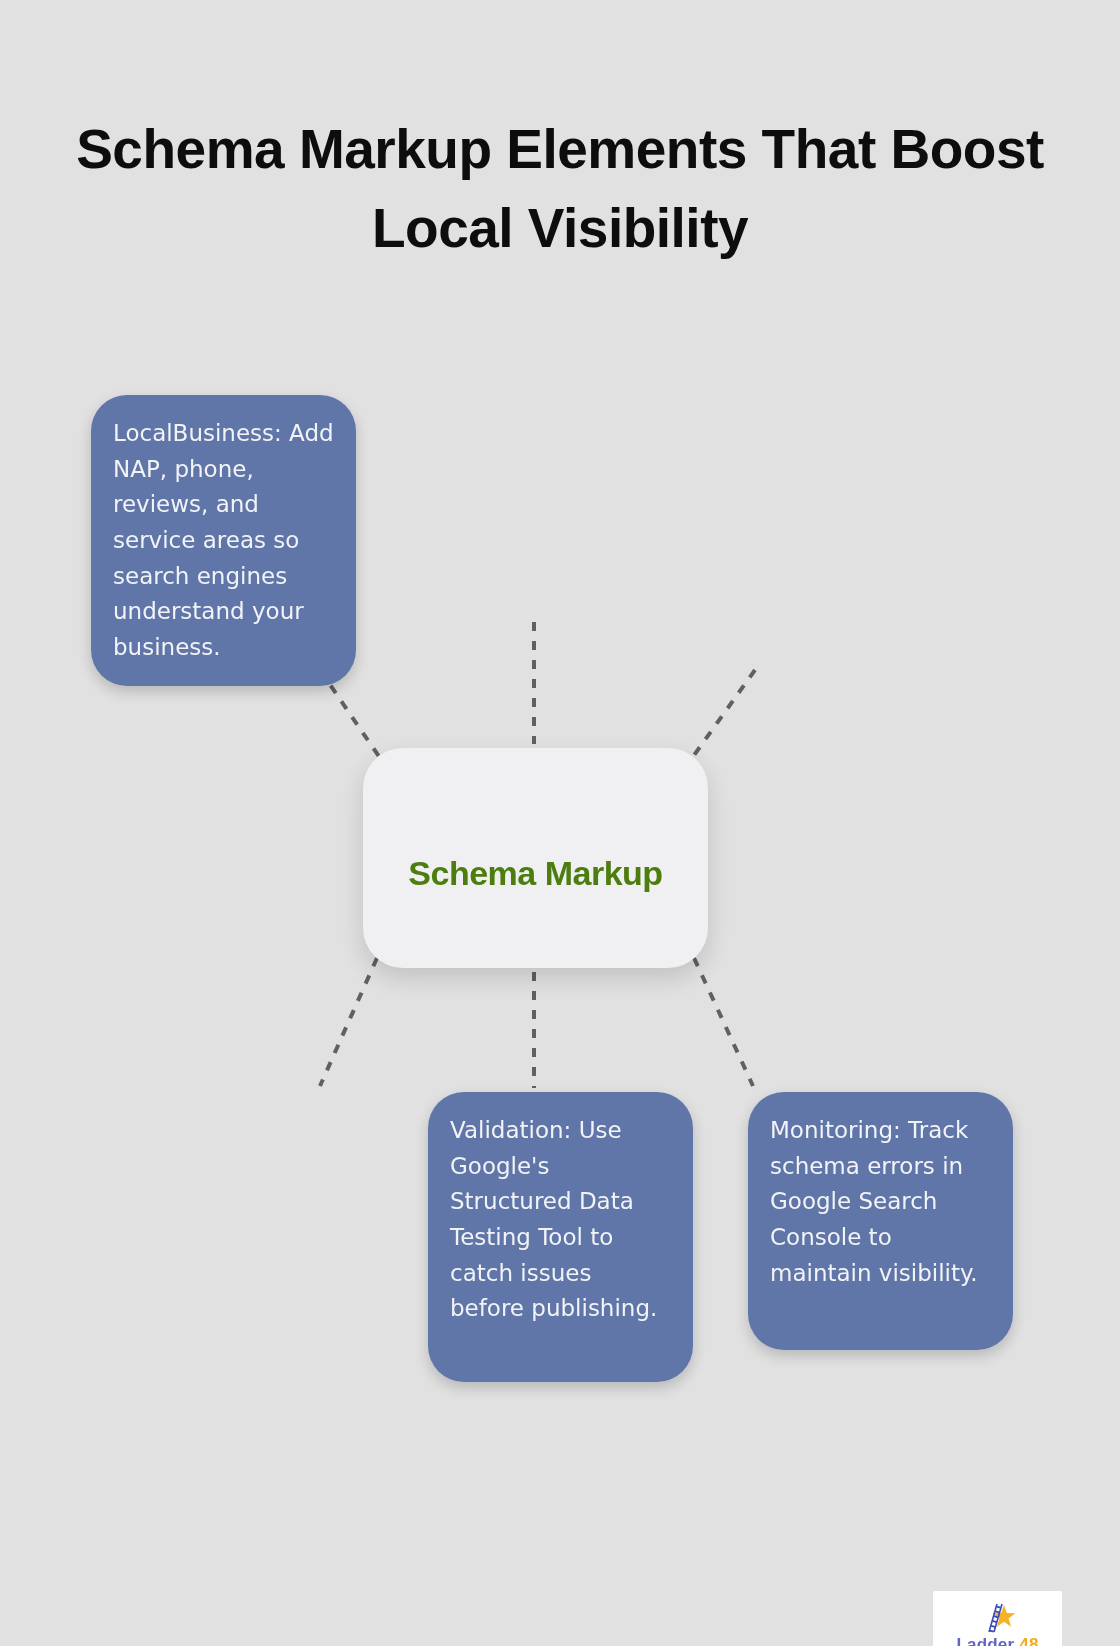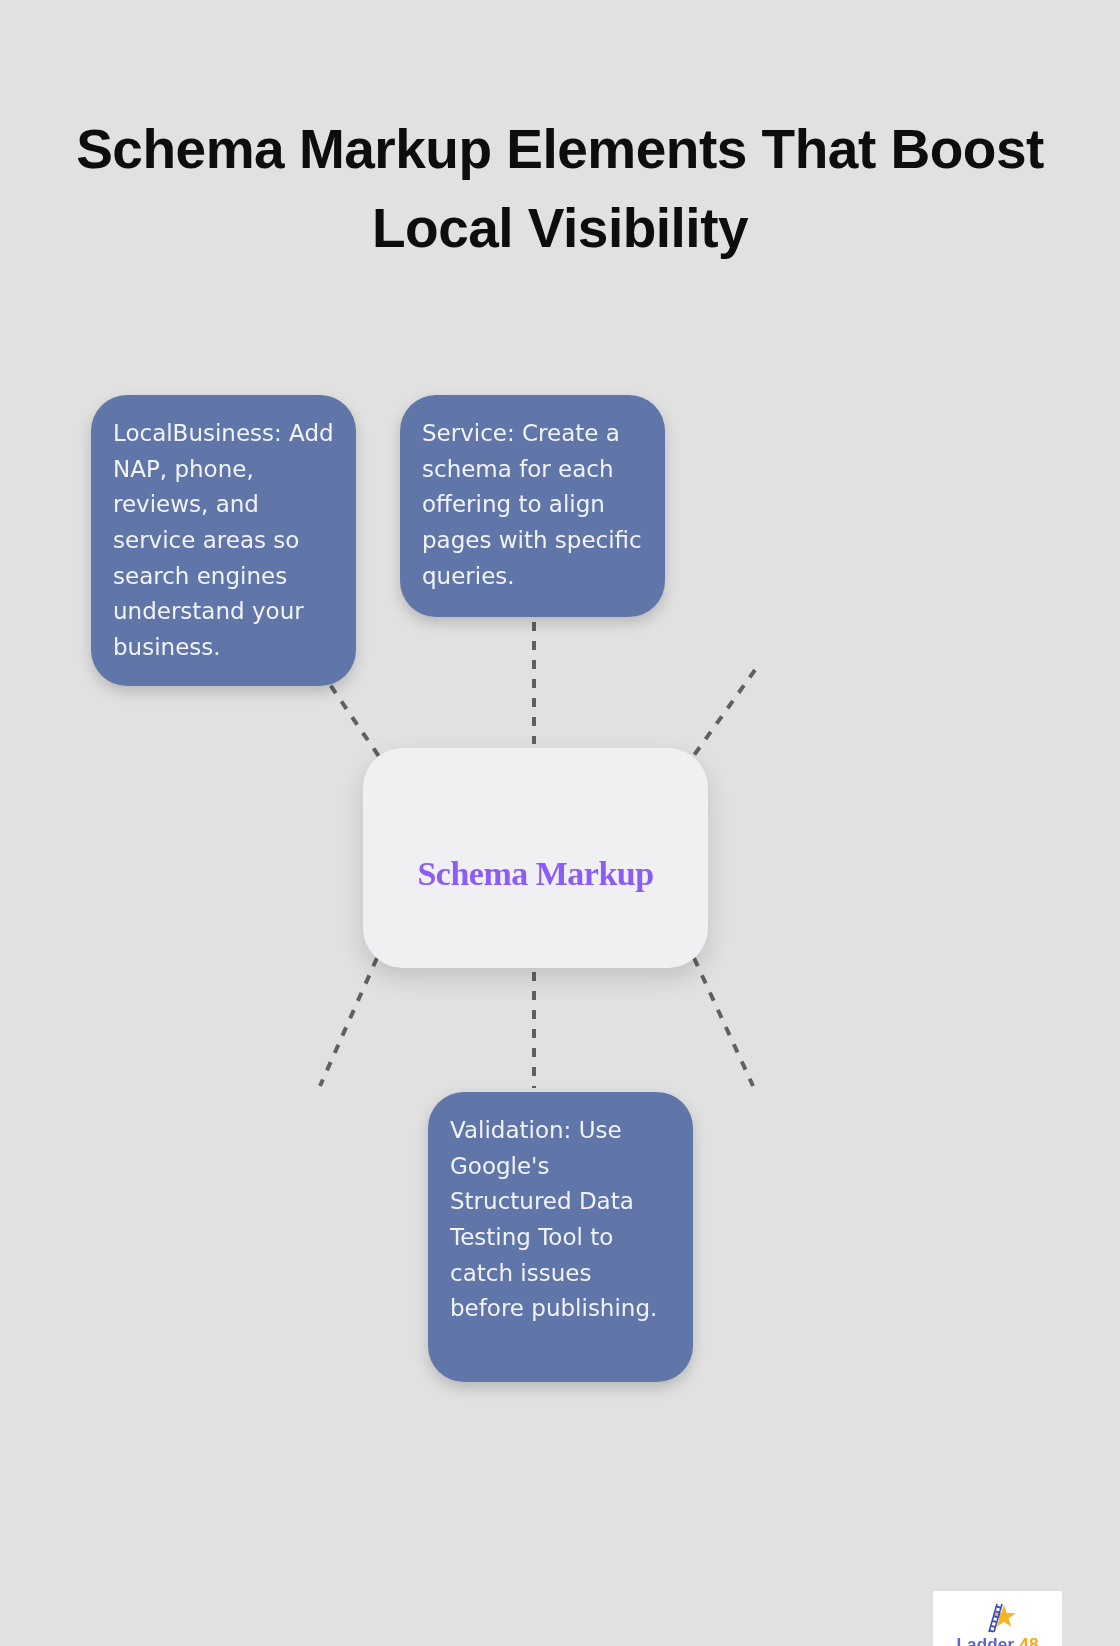--- a/index.html
+++ b/index.html
@@ -65,24 +65,24 @@
     left:363px;top:748px;
     width:345px;height:220px;
     background:#f0f0f2;
     border-radius:40px;
     box-shadow:0 10px 24px rgba(0,0,0,0.14);
     display:flex;
     align-items:center;
     justify-content:center;
   }
   .center-node .label{
-    font-family:Liberation Serif, serif;
+    font-family:Liberation Sans, sans-serif;
     font-weight:700;
     font-size:34px;
-    color:#8b5cf6;
+    color:#4d7c0f;
     letter-spacing:-0.5px;
     margin-top:31px;
   }
   .logo-card{
     position:absolute;
     left:933px;top:1583px;
     width:129px;height:82px;
     background:#ffffff;
     border-radius:2px;
     display:flex;
@@ -123,34 +123,34 @@
     <line x1="755" y1="670" x2="692" y2="758"></line>
     <line x1="377" y1="958" x2="320" y2="1086"></line>
     <line x1="534" y1="972" x2="534" y2="1088"></line>
     <line x1="694" y1="958" x2="753" y2="1086"></line>
   </svg>
 
   <div class="node col-1 row-top h-7">
     <p>LocalBusiness: Add NAP, phone, reviews, and service areas so search engines understand your business.</p>
   </div>
 
-  <div class="node col-2 row-top h-5">
-    <p>Service: Create a schema for each offering to align pages with specific queries.</p>
-  </div>
 
 
   <div class="center-node">
     <span class="label">Schema Markup</span>
   </div>
 
 
   <div class="node col-2 row-bottom h-7">
     <p>Validation: Use Google's Structured Data Testing Tool to catch issues before publishing.</p>
   </div>
 
+  <div class="node col-3 row-bottom h-6">
+    <p>Monitoring: Track schema errors in Google Search Console to maintain visibility.</p>
+  </div>
 
   <div class="logo-card">
     <svg class="logo-icon" width="40" height="34" viewBox="0 0 40 34" xmlns="http://www.w3.org/2000/svg">
       <polygon fill="#f5b322" points="26,4 28.8,12.1 37.4,12.3 30.6,17.5 33.1,25.7 26,20.8 18.9,25.7 21.4,17.5 14.6,12.3 23.2,12.1"></polygon>
       <line x1="11" y1="31" x2="19" y2="3" stroke="#3b49b5" stroke-width="1.6"></line>
       <line x1="16" y1="31" x2="24" y2="3" stroke="#3b49b5" stroke-width="1.6"></line>
       <line x1="13.5" y1="31" x2="21.5" y2="3" stroke="#3b49b5" stroke-width="4" stroke-dasharray="1.8 3.2"></line>
     </svg>
     <div class="logo-text">
       <span class="logo-word">Ladder</span>

